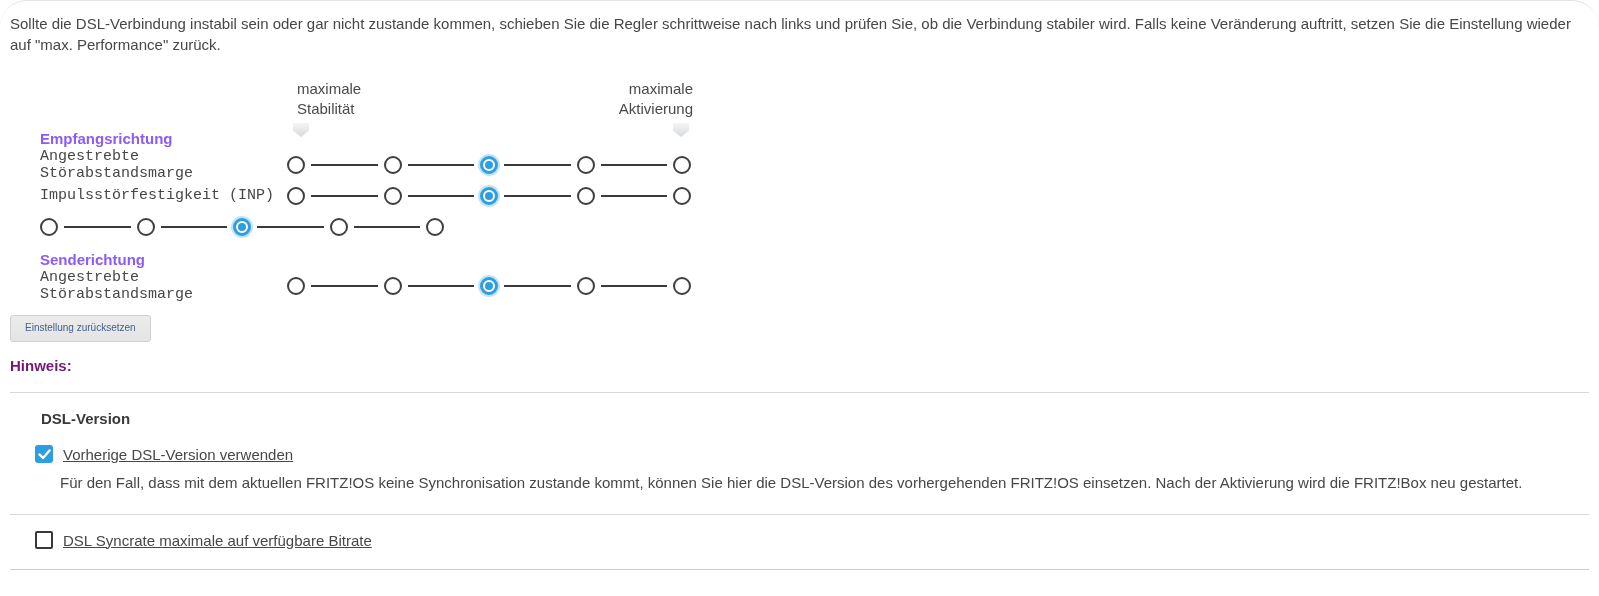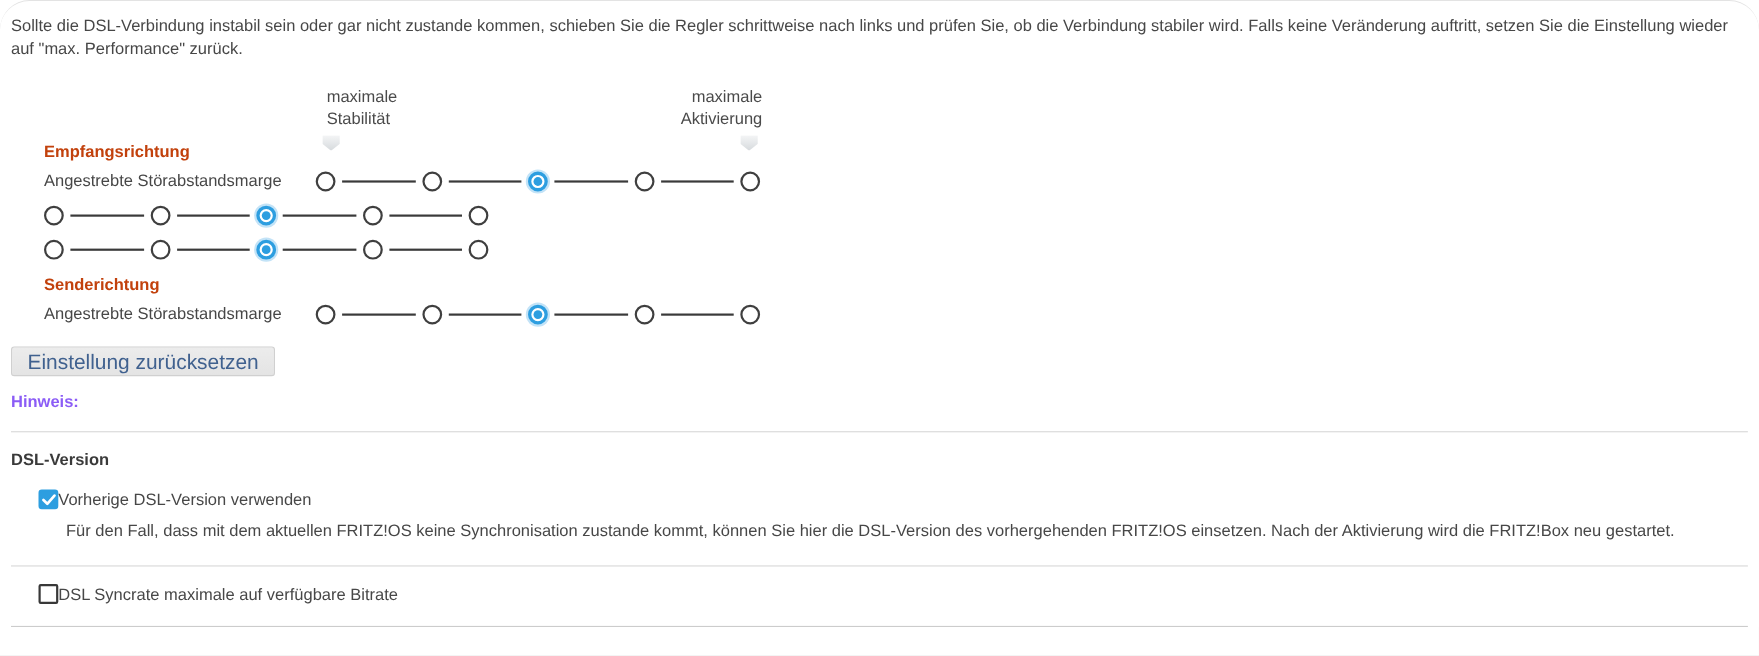--- a/index.html
+++ b/index.html
@@ -29,22 +29,22 @@
     width: 16px; height: 14px;
     margin-top: 4px;
     background: linear-gradient(#f4f5f6, #d6dadd);
     clip-path: polygon(0 0, 100% 0, 100% 55%, 50% 100%, 0 55%);
   }
   .hdr.left .shield { margin-left: -4px; }
   .hdr.right .shield { margin-right: 4px; }
 
   
   #slider-sections { margin-left: 30px; }
-  .section-heading { font-weight: bold; color: #c2410c; height: 20px; line-height: 20px; margin-top: 8px; }
-  .slider-row { display: flex; align-items: center; height: 31px; }
+  .section-heading { font-weight: bold; color: #8b5cf6; height: 20px; line-height: 20px; margin-top: 8px; }
+  .slider-row { display: flex; align-items: center; height: 31px; font-family: Liberation Mono, monospace; }
   .row-label { width: 247px; flex: none; }
   .track { width: 404px; display: flex; align-items: center; }
   .connector { flex: 1; height: 2px; background: #3a3a3a; margin: 0 6px; }
   .radio {
     flex: none; width: 18px; height: 18px;
     border: 2px solid #3f3f3f; border-radius: 50%;
     background: #fff; position: relative; cursor: pointer;
   }
   .radio.selected {
     border: 3px solid #2d9ee0;
@@ -53,53 +53,53 @@
   .radio.selected::after {
     content: ""; position: absolute; left: 50%; top: 50%;
     width: 8px; height: 8px; border-radius: 50%;
     background: #2d9ee0; transform: translate(-50%, -50%);
   }
 
   
   .reset-btn {
     margin-top: 14px;
     font-family: "Liberation Sans", sans-serif;
-    font-size: 19px;
+    font-size: 10px;
     color: #40618f;
     background: linear-gradient(#ececec, #e4e4e4);
     border: 1px solid #d0d0d0;
     border-radius: 3px;
     padding: 3px 14px 5px 14px;
     height: 27px;
     cursor: pointer;
   }
 
   
   .note { margin-top: 14px; }
-  .note-title { font-weight: bold; color: #8b5cf6; line-height: 20px; }
+  .note-title { font-weight: bold; color: #701a75; line-height: 20px; }
   .note-text { line-height: 21px; }
 
   .divider { border: none; border-top: 1px solid #d8d8d8; margin: 16px 0 0 0; }
   .divider.d2 { margin-top: 21px; }
   .divider.last { margin-top: 20px; border-top-color: #cccccc; }
 
-  .section-title { font-weight: bold; color: #3a3a3a; margin-top: 16px; line-height: 20px; }
+  .section-title { font-weight: bold; color: #3a3a3a; margin-top: 16px; line-height: 20px; margin-left: 31px; }
 
   
   .checkbox-row { display: flex; align-items: center; margin-left: 25px; margin-top: 16px; }
   .checkbox {
     flex: none; width: 18px; height: 18px;
     border: 2px solid #383838; border-radius: 2px;
     background: #fff; cursor: pointer;
     display: inline-flex; align-items: center; justify-content: center;
   }
   .checkbox svg { display: none; }
   .checkbox.checked { background: #2d9ee0; border-color: #2d9ee0; border-radius: 3px; }
   .checkbox.checked svg { display: block; }
-  .checkbox-row label { cursor: pointer; }
+  .checkbox-row label { margin-left: 10px; cursor: pointer; text-decoration: underline; }
 
   .description { margin: 9px 0 0 50px; line-height: 21px; }
 </style>
 </head>
 <body>
 
 <div class="page">
 
   <p class="intro">Sollte die DSL-Verbindung instabil sein oder gar nicht zustande kommen, schieben Sie die Regler schrittweise nach links und prüfen Sie, ob die Verbindung stabiler wird. Falls keine Veränderung auftritt, setzen Sie die Einstellung wieder auf "max. Performance" zurück.</p>
 
@@ -126,20 +126,21 @@
             <span class="radio"></span>
             <span class="connector"></span>
             <span class="radio selected"></span>
             <span class="connector"></span>
             <span class="radio"></span>
             <span class="connector"></span>
             <span class="radio"></span>
           </div>
         </div>
         <div class="slider-row">
+          <div class="row-label">Impulsstörfestigkeit (INP)</div>
           <div class="track">
             <span class="radio"></span>
             <span class="connector"></span>
             <span class="radio"></span>
             <span class="connector"></span>
             <span class="radio selected"></span>
             <span class="connector"></span>
             <span class="radio"></span>
             <span class="connector"></span>
             <span class="radio"></span>

